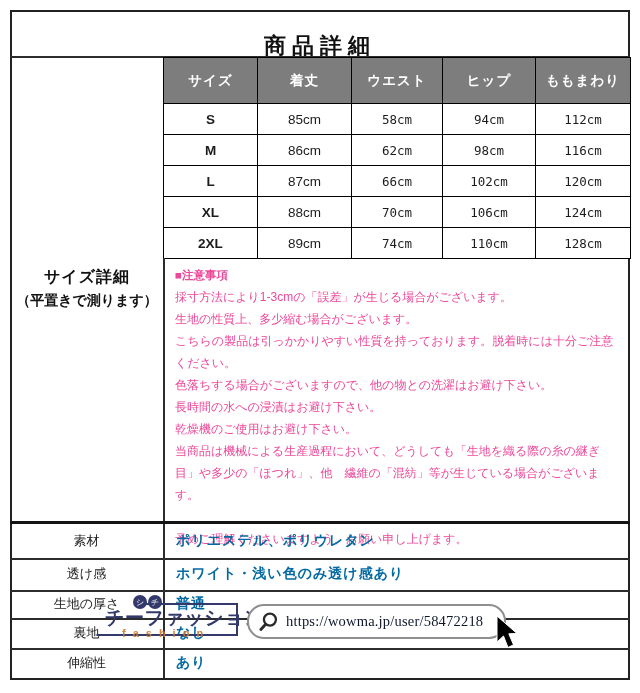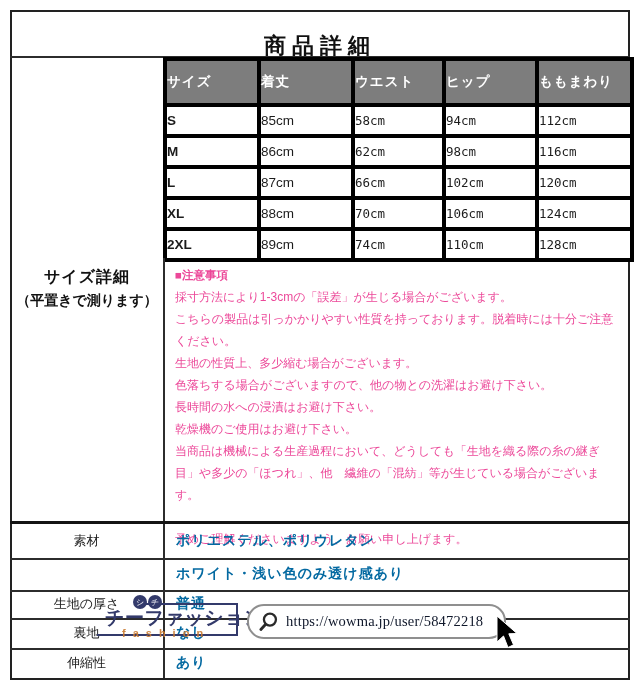--- a/index.html
+++ b/index.html
@@ -29,21 +29,21 @@
     font-family:"DejaVu Serif", serif;
     font-weight:bold; font-size:22px; letter-spacing:6px; color:#111;
   }
 
   
   table.size-table {
     position:absolute; left:163px; top:57px;
     border-collapse:collapse; table-layout:fixed; width:467px;
   }
   table.size-table th, table.size-table td {
-    border:4px solid #000000; text-align:left; vertical-align:middle;
+    border:1px solid #000000; text-align:center; vertical-align:middle;
     padding:0;
   }
   table.size-table th {
     height:46px; background:#7d7d7d; color:#ffffff;
     font-size:13.5px; font-weight:bold; letter-spacing:1px;
   }
   table.size-table td { height:31px; background:#ffffff; color:#1c1c1c; }
   td.c-size { font-weight:bold; font-size:13.5px; }
   td.c-length { font-size:13.5px; font-family:"Liberation Sans", sans-serif; }
   td.c-mono { font-size:12.5px; font-family:"DejaVu Sans Mono", monospace; }
@@ -177,38 +177,39 @@
       <td class="c-mono">110cm</td>
       <td class="c-mono">128cm</td>
     </tr>
   </tbody>
     </table>
 
   <div class="abs vline" style="left:163px; top:258px; height:263px;"></div>
   <div class="abs notes">
     <div class="note-line note-heading">■注意事項</div>
     <div class="note-line">採寸方法により1-3cmの「誤差」が生じる場合がございます。</div>
+    <div class="note-line">生地の性質上、多少縮む場合がございます。</div>
     <div class="note-line">こちらの製品は引っかかりやすい性質を持っております。脱着時には十分ご注意ください。</div>
-    <div class="note-line">生地の性質上、多少縮む場合がございます。</div>
     <div class="note-line">色落ちする場合がございますので、他の物との洗濯はお避け下さい。</div>
     <div class="note-line">長時間の水への浸漬はお避け下さい。</div>
     <div class="note-line">乾燥機のご使用はお避け下さい。</div>
     <div class="note-line">当商品は機械による生産過程において、どうしても「生地を織る際の糸の継ぎ目」や多少の「ほつれ」、他　繊維の「混紡」等が生じている場合がございます。</div>
     <div class="note-line"></div>
     <div class="note-line">予めご理解くださいますよう、お願い申し上げます。</div>
   </div>
 
   <div class="abs thickline" style="left:10px; top:521px; width:620px;"></div>
 
   <div class="abs vline" style="left:163px; top:524px; height:154px;"></div>
 
   <div class="abs spec-label" style="top:524px; height:34px;">素材</div>
   <div class="abs spec-value" style="top:524px; height:34px;">ポリエステル、ポリウレタン</div>
   <div class="abs hline" style="left:10px; top:558px; width:620px;"></div>
 
+  <div class="abs spec-label" style="top:558px; height:32px;">透け感</div>
   <div class="abs spec-value" style="top:558px; height:32px;">ホワイト・浅い色のみ透け感あり</div>
   <div class="abs hline" style="left:10px; top:590px; width:620px;"></div>
 
   <div class="abs spec-label" style="top:590px; height:28px;">生地の厚さ</div>
   <div class="abs spec-value" style="top:590px; height:28px;">普通</div>
   <div class="abs hline" style="left:10px; top:618px; width:620px;"></div>
 
   <div class="abs spec-value" style="top:618px; height:30px;">なし</div>
   <div class="abs spec-label" style="top:618px; height:30px;">裏地</div>
   <div class="abs hline" style="left:10px; top:648px; width:620px;"></div>

